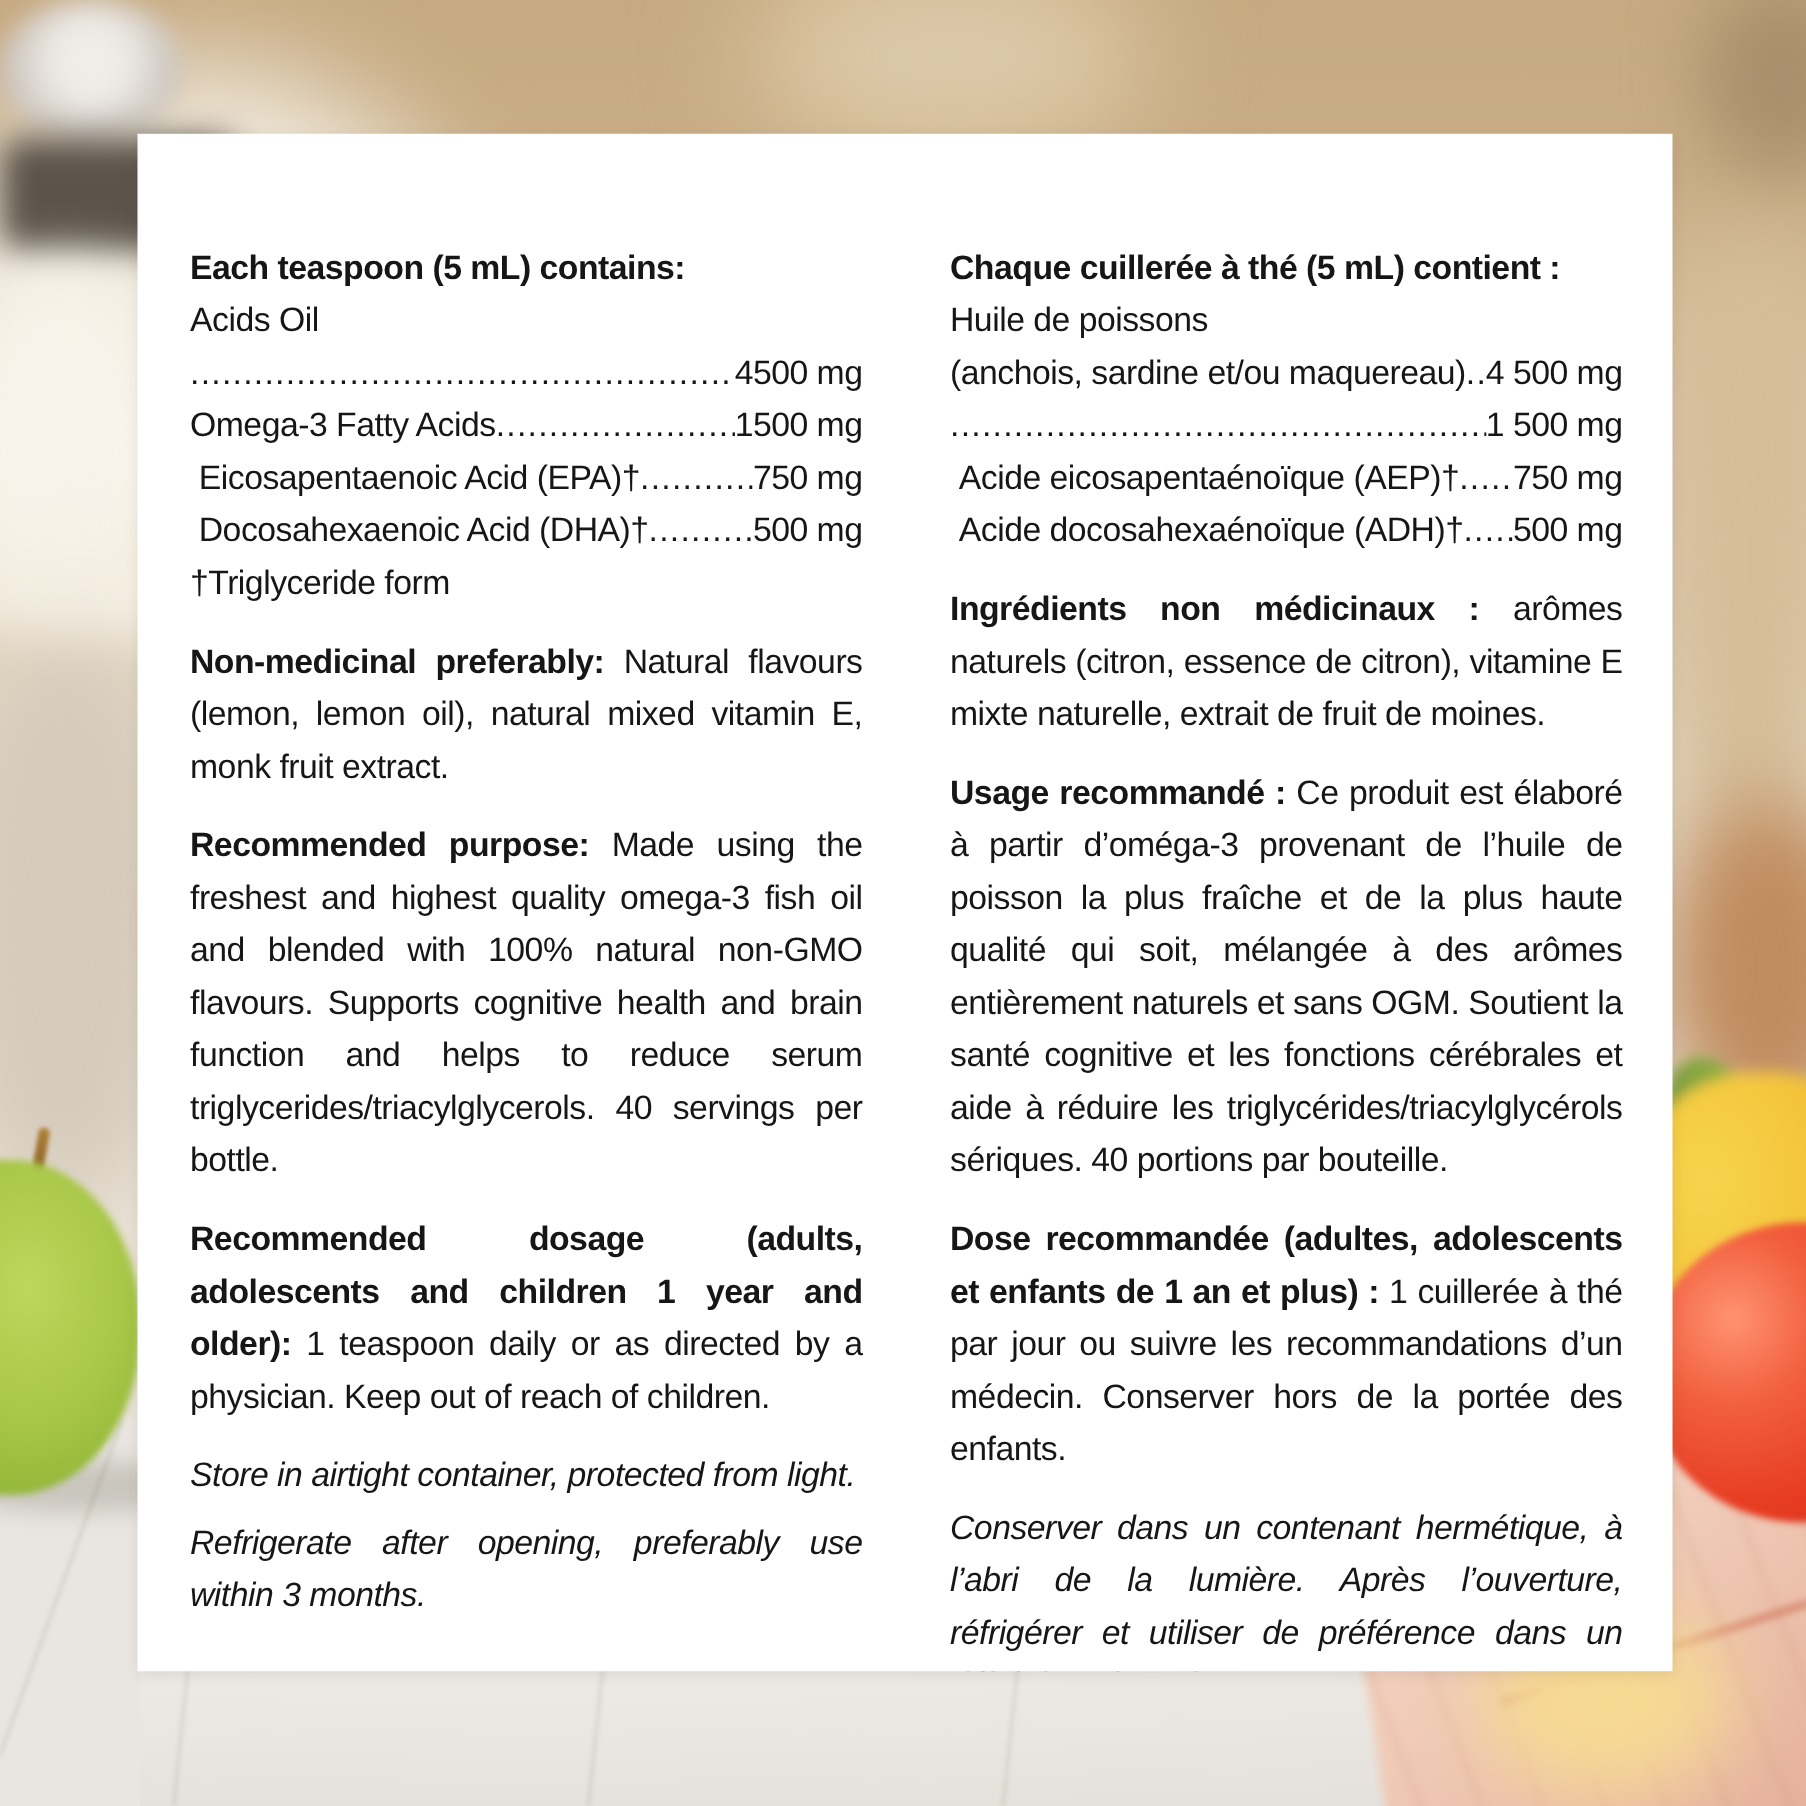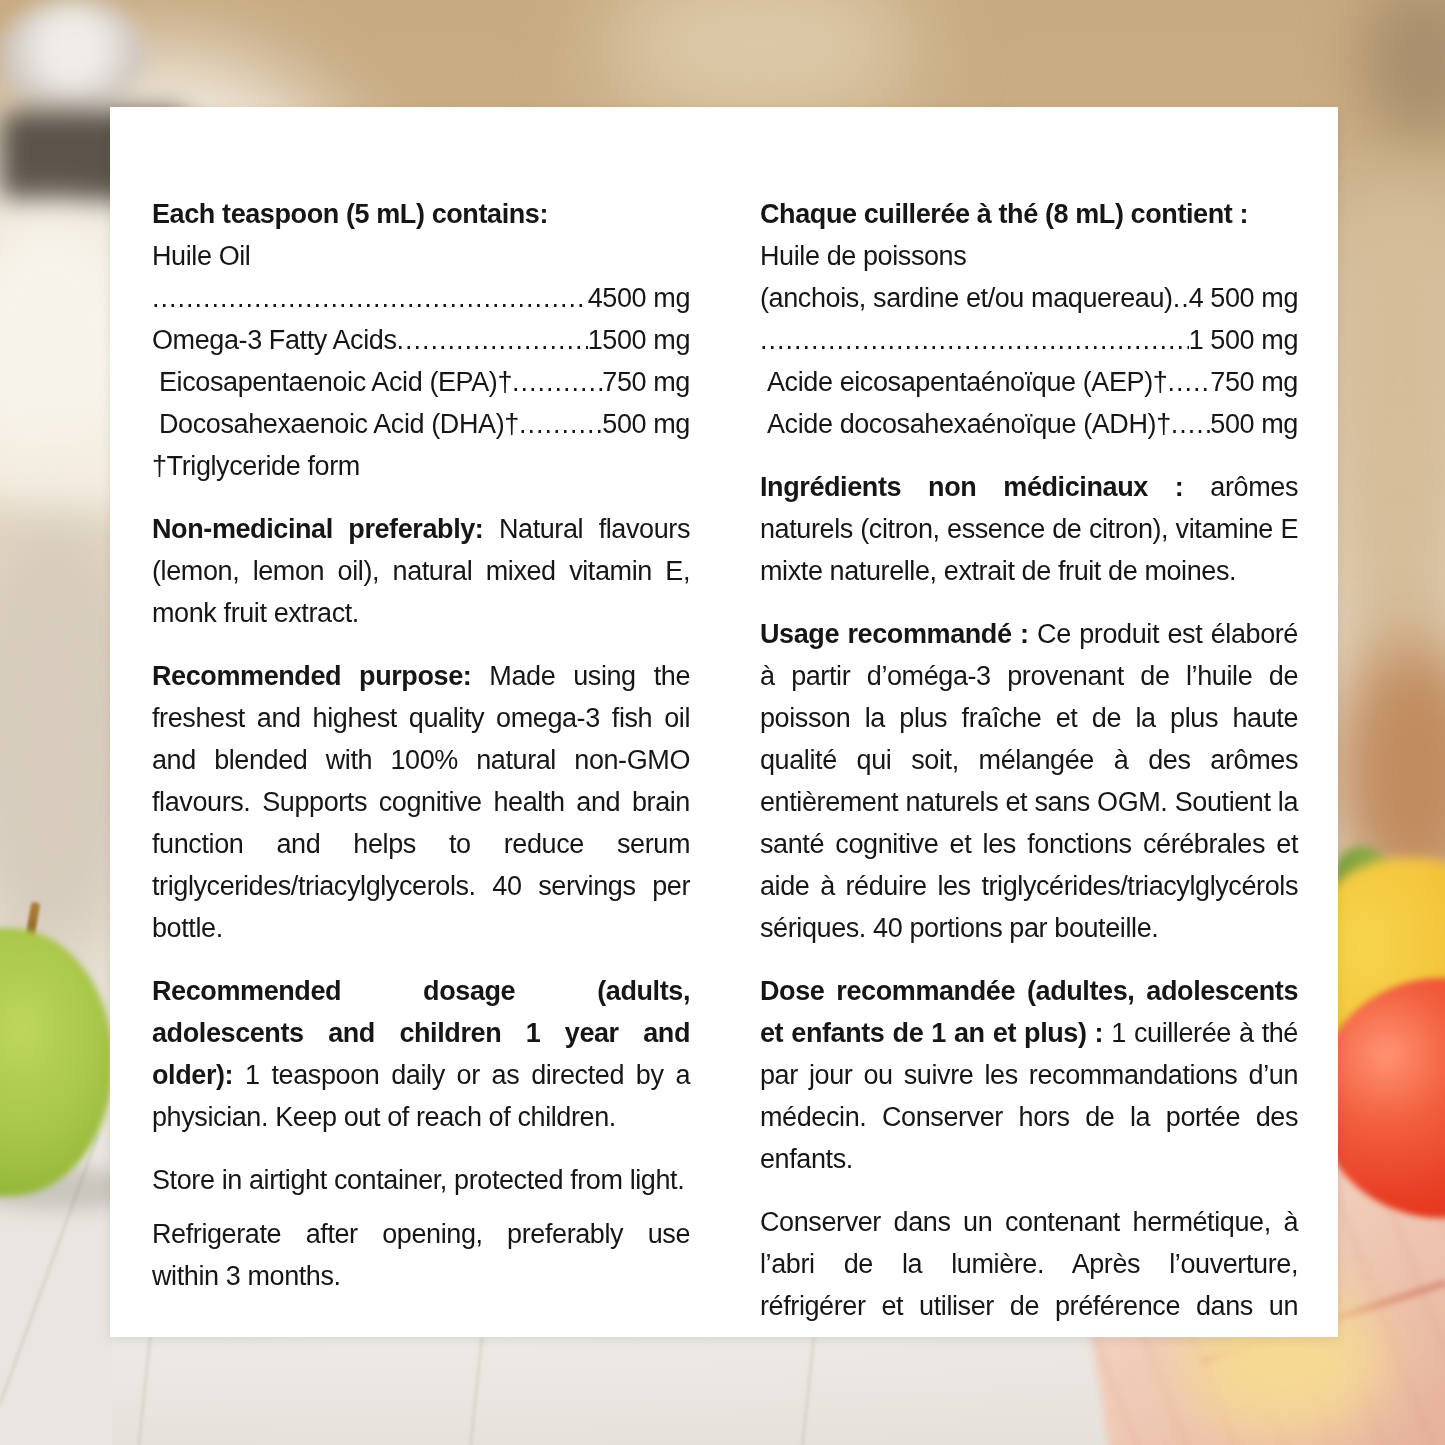--- a/index.html
+++ b/index.html
@@ -107,21 +107,21 @@
   .col { flex:1 1 0; min-width:0; font-size:27px; line-height:42px; letter-spacing:-0.4px; }
   .col p { margin:0 0 21px 0; text-align:justify; }
   .col .facts { margin-bottom:21px; }
   .facts-heading { font-weight:700; }
   .fact-row { display:flex; align-items:baseline; }
   .fact-row.indent { padding-left:7px;align-items:flex-end; }
   .fact-name { white-space:nowrap; flex:0 0 auto; }
   .fact-leader { flex:1 1 auto; min-width:0; overflow:hidden; white-space:nowrap; letter-spacing:1px; }
   .fact-value { white-space:nowrap; flex:0 0 auto; }
   .bold { font-weight:700; }
-  .storage { text-align:left; margin-bottom:4px !important; }
+  .storage { font-style:italic; text-align:left; margin-bottom:4px !important; }
   .storage + .storage { margin-top:12px; }
 </style>
 </head>
 <body>
 
 <div class="scene">
 
   <div class="blob b-topleft-cream"></div>
   <div class="b-scale"></div>
   <div class="blob b-top-glow"></div>
@@ -146,21 +146,21 @@
   <div class="apple-shadow"></div>
   <div class="apple-stem"></div>
   <div class="apple"></div>
 
   <div class="card">
 
     <div class="col">
       <div class="facts">
         <div class="facts-heading">Each teaspoon (5 mL) contains:</div>
         <div class="fact-row">
-          <span class="fact-name">Huile Oil</span>
+          <span class="fact-name">Acids Oil</span>
         </div>
         <div class="fact-row">
           <span class="fact-leader">..............................................................</span>
           <span class="fact-value">4500 mg</span>
         </div>
         <div class="fact-row">
           <span class="fact-name">Omega-3 Fatty Acids</span>
           <span class="fact-leader">..............................................................</span>
           <span class="fact-value">1500 mg</span>
         </div>
@@ -182,21 +182,21 @@
       <p><span class="bold">Recommended purpose:</span><span> Made using the freshest and highest quality omega-3 fish oil and blended with 100% natural non-GMO flavours. Supports cognitive health and brain function and helps to reduce serum triglycerides/triacylglycerols. 40 servings per bottle.</span></p>
 
       <p><span class="bold">Recommended dosage (adults, adolescents and children 1 year and older):</span><span> 1 teaspoon daily or as directed by a physician. Keep out of reach of children.</span></p>
 
       <p class="storage">Store in airtight container, protected from light.</p>
       <p class="storage">Refrigerate after opening, preferably use within 3 months.</p>
     </div>
 
     <div class="col">
       <div class="facts">
-        <div class="facts-heading">Chaque cuillerée à thé (8 mL) contient :</div>
+        <div class="facts-heading">Chaque cuillerée à thé (5 mL) contient :</div>
         <div class="fact-row">
           <span class="fact-name">Huile de poissons</span>
         </div>
         <div class="fact-row">
           <span class="fact-name">(anchois, sardine et/ou maquereau)</span>
           <span class="fact-leader">..............................................................</span>
           <span class="fact-value">4 500 mg</span>
         </div>
         <div class="fact-row">
           <span class="fact-leader">..............................................................</span>

